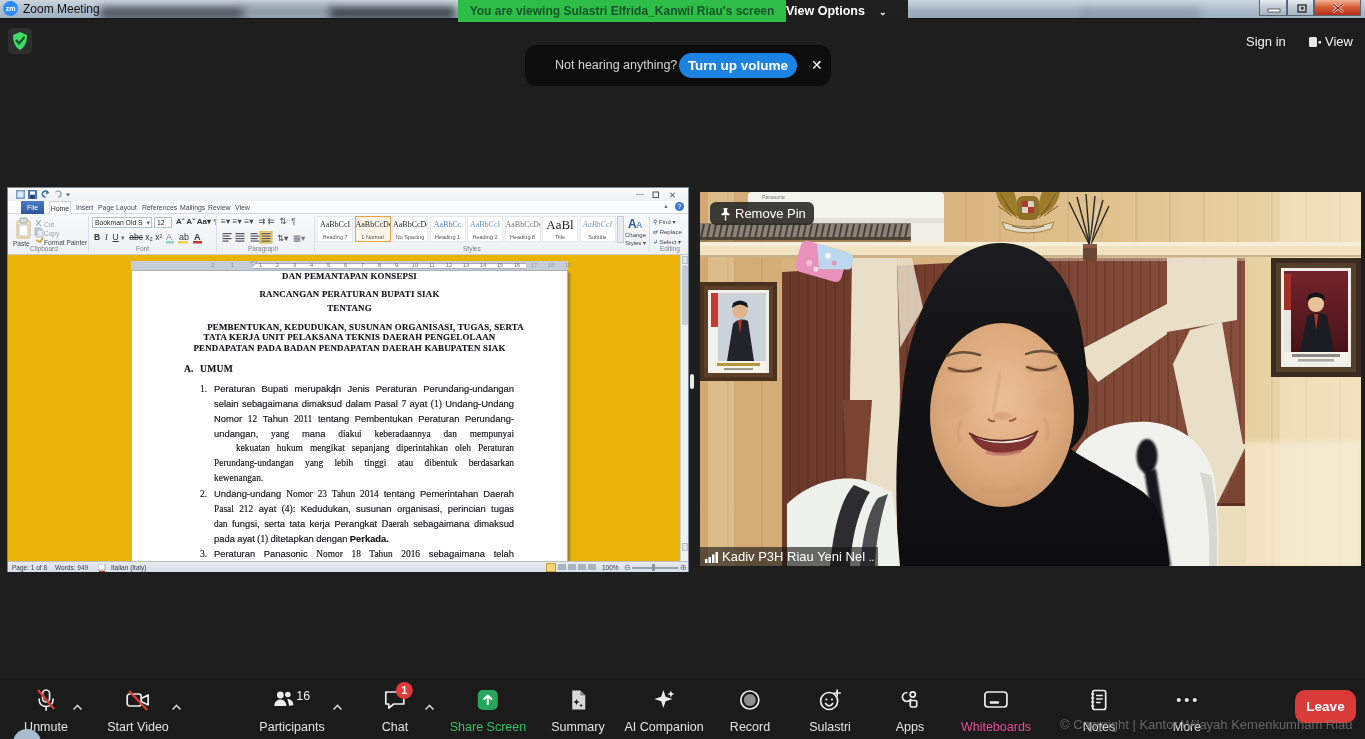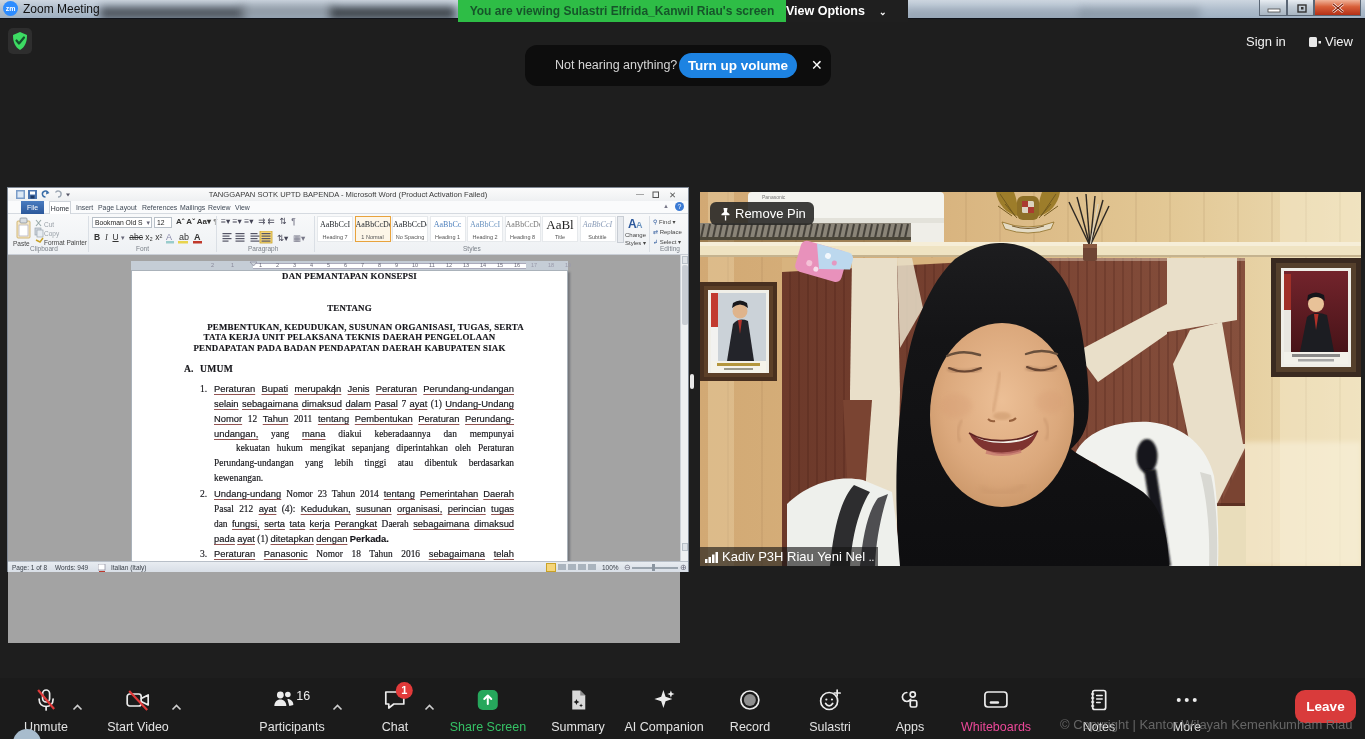--- a/index.html
+++ b/index.html
@@ -45,25 +45,25 @@
   #wtitle{left:0;top:0;width:680px;height:13px;background:linear-gradient(#fbfbfb,#eef0f2);}
   #wtabs{left:0;top:13px;width:680px;height:13px;background:#fafbfc;border-bottom:1px solid #d5dae0;}
   .wtab{top:0;height:13px;font-size:6.9px;color:#3e4855;line-height:13px;white-space:nowrap;}
   #wribbon{left:0;top:26px;width:680px;height:41px;background:linear-gradient(#f8f9fa,#eef1f4);border-bottom:1px solid #c9ced6;}
   .glabel{font-size:6.5px;color:#7a8088;top:31px;white-space:nowrap;}
   .gsep{top:2px;width:1px;height:36px;background:#dadfe5;}
   .stcell{top:2px;width:36px;height:26px;background:#fff;border:1px solid #e6e9ec;text-align:center;}
   .stsample{font-size:8px;color:#23282e;width:100%;top:3px;left:0;white-space:nowrap;overflow:hidden;}
   .stname{font-size:5.5px;color:#555;width:100%;top:17px;left:0;white-space:nowrap;overflow:hidden;}
   #wruler{z-index:3;left:123px;top:73px;width:437px;height:9px;background:#c5cdd6;}
-  #wdoc{left:0;top:67px;width:672px;height:388px;background:#a3a3a3;overflow:hidden;}
+  #wdoc{left:0;top:67px;width:672px;height:306px;background:#eab308;overflow:hidden;}
   #wpage{left:123px;top:15px;width:437px;height:292px;background:#fff;border:1px solid #aab2ba;box-shadow:1.5px 1.5px 2px rgba(60,65,75,.45);}
   .dline{font-family:"Liberation Serif",serif;font-size:9.6px;color:#15151a;white-space:nowrap;-webkit-text-stroke:0.2px rgba(21,21,26,0.7);}
   .dj{font-family:"Liberation Serif",serif;font-size:9.4px;color:#15151a;-webkit-text-stroke:0.2px rgba(21,21,26,0.8);width:300px;left:82px;text-align:justify;text-align-last:justify;height:12px;overflow:visible;}
-  .sq{text-decoration:underline;text-decoration-style:solid;text-decoration-color:rgba(120,40,38,.8);text-decoration-thickness:0.8px;text-underline-offset:2px;}
+  .sq{text-decoration-style:solid;text-decoration-color:rgba(120,40,38,.8);text-decoration-thickness:0.8px;text-underline-offset:2px;}
   #wstatus{left:0;top:373px;width:680px;height:11px;background:linear-gradient(#e8ecf1,#d8dee6);border-top:1px solid #b8bfc8;font-size:6.5px;color:#3a4048;}
   #wscroll{left:672px;top:67px;width:8px;height:306px;background:#eef0f2;border-left:1px solid #cdd2d8;}
 
 
 </style>
 </head>
 <body>
 <div id="stage">
 
   <div class="abs" id="titlebar">
@@ -112,21 +112,20 @@
           <rect x="0" y="1" width="9" height="9" fill="#7a9cc8"></rect>
           <rect x="1.5" y="2.5" width="6" height="6" fill="#dce8f5"></rect>
           <rect x="12" y="1" width="9" height="9" fill="#4a74b0"></rect>
           <rect x="14" y="2.5" width="5" height="3" fill="#fff"></rect>
           <rect x="14.5" y="6.5" width="4" height="3" fill="#1e3a66"></rect>
           <path d="M29.5 8 a3 3 0 1 1 2.5 -4.5" stroke="#3a6ea8" stroke-width="1.5" fill="none"></path>
           <path d="M30.5 1.5 l3 2.5 -3.5 1.5 Z" fill="#3a6ea8"></path>
           <path d="M42 8 a3 3 0 1 0 -2.5 -4.5" stroke="#9aa5b2" stroke-width="1.4" fill="none"></path>
           <path d="M50 4.5 h4 l-2 3 Z" fill="#556"></path>
         </svg>
-        <div class="wtxt" style="left:0;width:680px;text-align:center;top:2px;font-size:7.6px;color:#3a3a3a;">TANGGAPAN SOTK UPTD BAPENDA  -  Microsoft Word (Product Activation Failed)</div>
         <div class="wtxt" style="right:44px;top:1px;font-size:8px;color:#555;">—</div>
         <svg style="right:28px;top:3px" width="8" height="8">
           <rect x="1" y="1" width="5.5" height="5.5" fill="none" stroke="#555" stroke-width="1"></rect>
         </svg>
         <div class="wtxt" style="right:12px;top:1.5px;font-size:8.5px;color:#555;">✕</div>
       </div>
 <div id="wtabs">
         <div class="wtab" style="left:13px;width:23px;background:linear-gradient(#4a7cc0,#2b579a);color:#fff;text-align:center;">File</div>
         <div class="wtab" style="left:41px;width:22px;background:#fff;border:1px solid #cfd4da;border-bottom:none;color:#2a2f36;text-align:center;">Home</div>
         <div class="wtab" style="left:68px;">Insert</div>
@@ -266,20 +265,21 @@
         <div style="left:366px;top:1px;font-size:5.5px;color:#667;">15</div>
         <div style="left:383px;top:1px;font-size:5.5px;color:#667;">16</div>
         <div style="left:400px;top:1px;font-size:5.5px;color:#99a;">17</div>
         <div style="left:417px;top:1px;font-size:5.5px;color:#99a;">18</div>
         <div style="left:434px;top:1px;font-size:5.5px;color:#99a;">19</div>
       </div>
 <div style="left:2px;top:73px;width:9px;height:9px;background:#e4e8ec;border:1px solid #b8bfc8;"></div>
 <div id="wdoc">
         <div id="wpage">
           <div class="dline" style="left:0;width:435px;text-align:center;top:0px;font-weight:bold;letter-spacing:0.2px;font-size:8.9px;">DAN PEMANTAPAN KONSEPSI</div>
+          <div class="dline" style="left:0;width:435px;text-align:center;top:17.5px;font-weight:bold;letter-spacing:0.2px;font-size:8.9px;">RANCANGAN PERATURAN BUPATI SIAK</div>
           <div class="dline" style="left:0;width:435px;text-align:center;top:31.5px;font-weight:bold;letter-spacing:0.2px;font-size:8.9px;">TENTANG</div>
           <div class="dline" style="left:16px;width:435px;text-align:center;top:50.5px;font-weight:bold;letter-spacing:0.2px;font-size:8.9px;">PEMBENTUKAN, KEDUDUKAN, SUSUNAN ORGANISASI, TUGAS, SERTA</div>
           <div class="dline" style="left:0;width:435px;text-align:center;top:61px;font-weight:bold;letter-spacing:0.2px;font-size:8.9px;">TATA KERJA UNIT PELAKSANA TEKNIS DAERAH PENGELOLAAN</div>
           <div class="dline" style="left:0;width:435px;text-align:center;top:71.5px;font-weight:bold;letter-spacing:0.2px;font-size:8.9px;">PENDAPATAN PADA BADAN PENDAPATAN DAERAH KABUPATEN SIAK</div>
           <div class="dline" style="left:52px;top:91.5px;font-weight:bold;">A.</div>
           <div class="dline" style="left:68px;top:91.5px;font-weight:bold;letter-spacing:0.3px;">UMUM</div>
           <div class="dline" style="left:68px;top:112px;">1.</div>
           <div class="dj" style="top:112px;"><span class="sq">Peraturan</span> <span class="sq">Bupati</span> <span class="sq">merupakan</span> <span class="sq">Jenis</span> <span class="sq">Peraturan</span> <span class="sq">Perundang-undangan</span></div>
           <div class="dj" style="top:127px;"><span class="sq">selain</span> <span class="sq">sebagaimana</span> <span class="sq">dimaksud</span> <span class="sq">dalam</span> <span class="sq">Pasal</span> 7 <span class="sq">ayat</span> (1) <span class="sq">Undang-Undang</span></div>
           <div class="dj" style="top:142px;"><span class="sq">Nomor</span> 12 <span class="sq">Tahun</span> 2011 <span class="sq">tentang</span> <span class="sq">Pembentukan</span> <span class="sq">Peraturan</span> <span class="sq">Perundang-</span></div>

